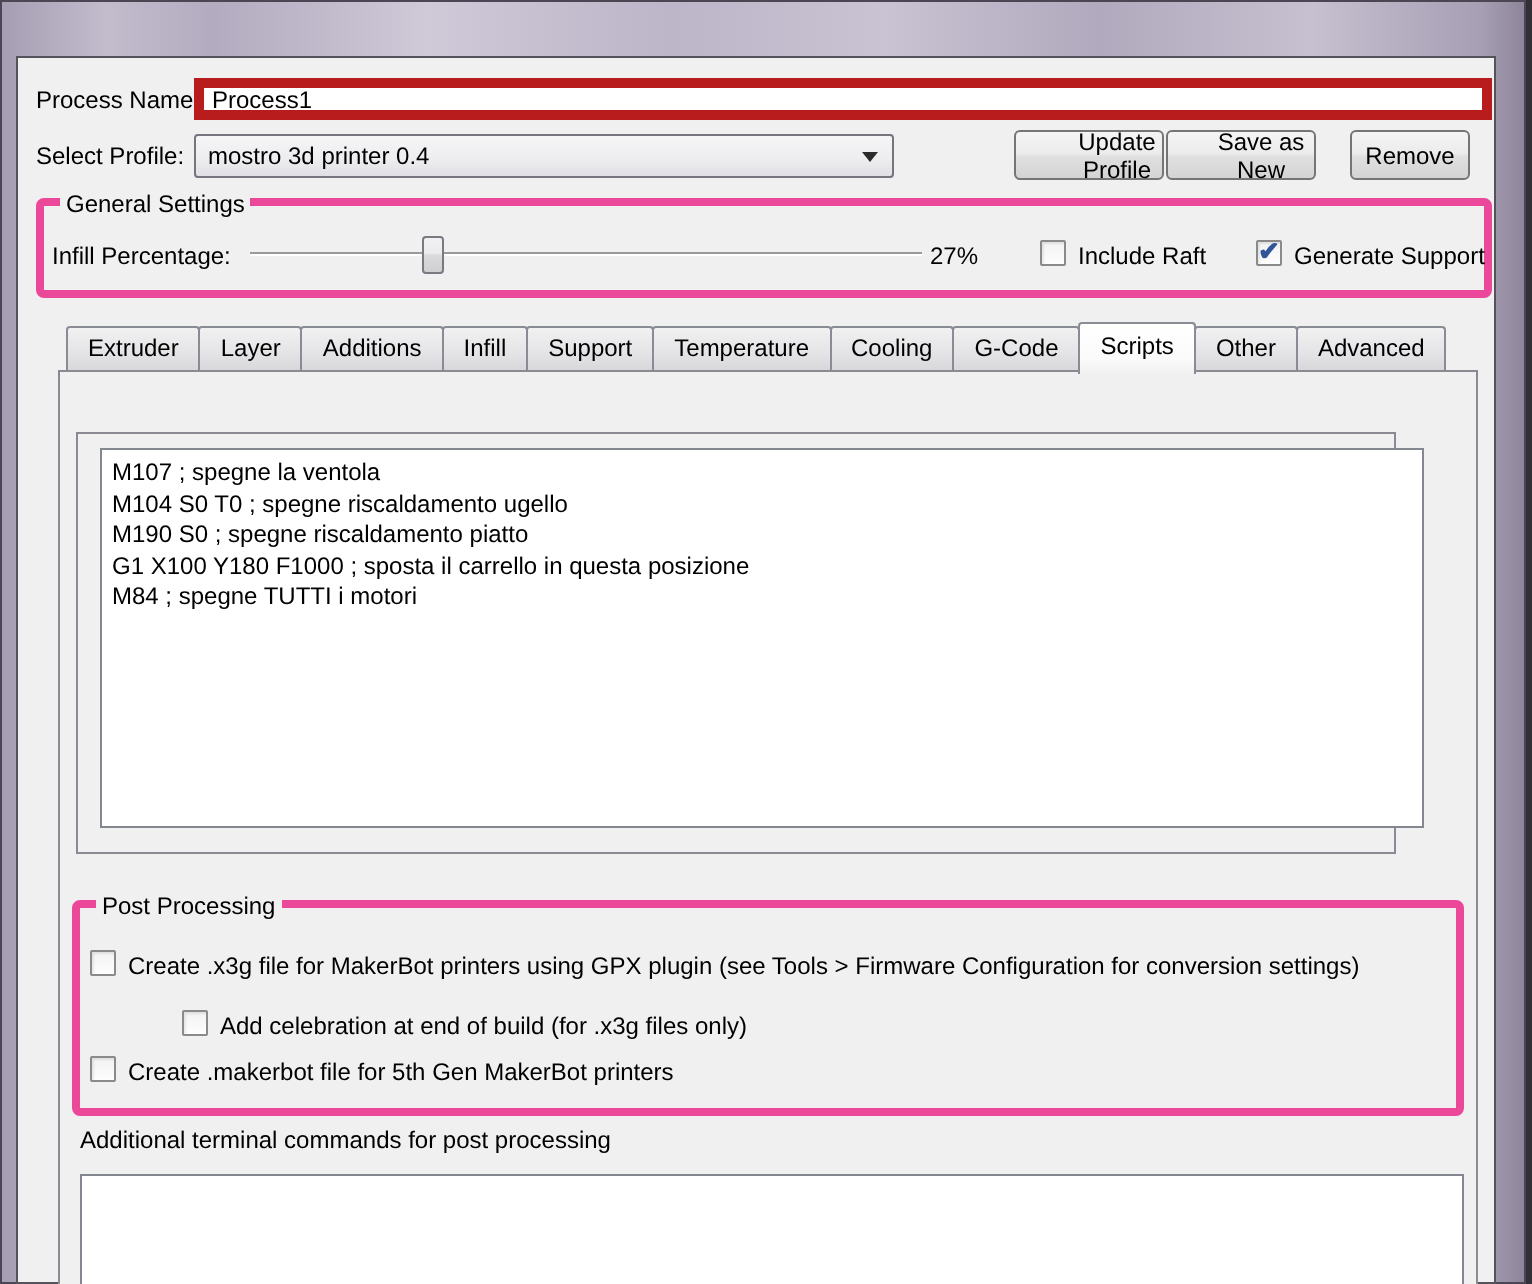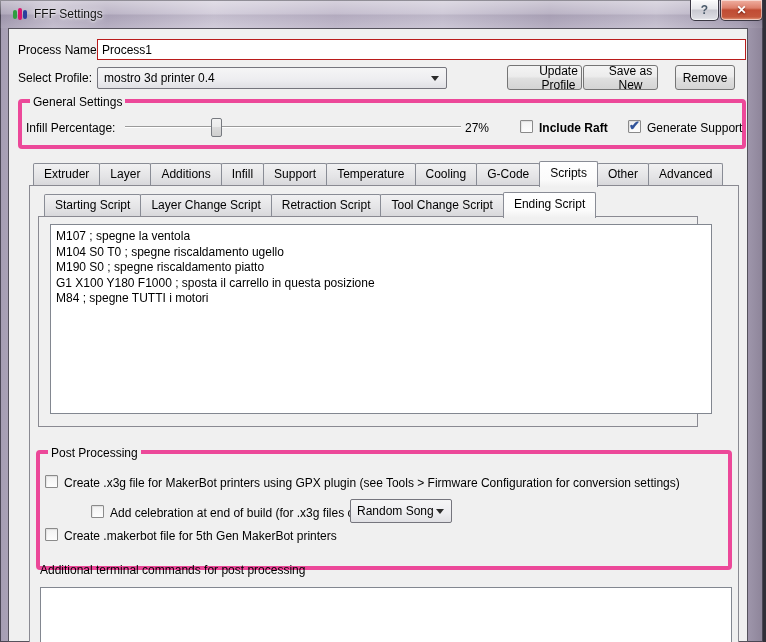--- a/index.html
+++ b/index.html
@@ -42,21 +42,21 @@
     color: #fff; font-weight: bold; font-size: 12px;
     text-shadow: 0 1px 2px rgba(90,10,0,.8);
   }
   
   .client {
     position: absolute; left: 8px; top: 28px; width: 740px; height: 614px;
     background: #f0f0f0; border: 1px solid #55525c;
   }
   .lbl { position: absolute; white-space: nowrap; }
   .textbox {
-    position: absolute; border: 1px solid #b91c1c; background: #fff;
+    position: absolute; border: 5px solid #b91c1c; background: #fff;
     font: 12px "Liberation Sans", sans-serif; padding: 0 4px;
   }
   .btn {
     position: absolute; height: 25px;
     border: 1px solid #757575; border-radius: 3px;
     background: linear-gradient(180deg,#f4f4f4,#ececec 45%,#dfdfdf 55%,#d4d4d4);
     font: 12px "Liberation Sans", sans-serif; text-align: center;
     display: flex; align-items: center; justify-content: center; cursor: default;
   }
   .combo {
@@ -113,34 +113,20 @@
     position: absolute; border: 1px solid #828790; background: #fff;
     font: 12px/1.3 "Liberation Sans", sans-serif; padding: 4px 5px;
     resize: none; outline: none; white-space: pre; overflow: auto;
   }
 </style>
 </head>
 <body>
 
 <div class="window">
 
-  <div class="titlebar">
-    <svg class="app-icon" viewBox="0 0 16 16">
-      <rect x="1" y="4" width="4" height="9" rx="2" fill="#2f9e3f"></rect>
-      <rect x="6" y="2" width="4" height="12" rx="2" fill="#d6176e"></rect>
-      <rect x="11" y="4" width="4" height="9" rx="2" fill="#2b3f9e"></rect>
-    </svg>
-    <span class="title-text">FFF Settings</span>
-    <div class="caption-btn help-btn">
-      <span>?</span>
-    </div>
-    <div class="caption-btn close-btn">
-      <span>✕</span>
-    </div>
-  </div>
 
   <div class="client">
 
     <span class="lbl" style="left:9px; top:14px;">Process Name:</span>
     <input class="textbox" style="left: 88px; top: 10px; width: 649px; height: 21px;" value="Process1">
 
     <span class="lbl" style="left:9px; top:42px;">Select Profile:</span>
     <div class="combo" style="left:88px; top:38px; width:350px; height:22px;">
       <span>mostro 3d printer 0.4</span>
       <span class="arrow"></span>
@@ -152,66 +138,55 @@
     <div class="groupbox" style="left:9px; top:70px; width:728px; height:50px;">
       <span class="legend">General Settings</span>
     </div>
     <span class="lbl" style="left:17px; top:92px;">Infill Percentage:</span>
     <div class="slider" style="left:116px; top:89px; width:336px;">
       <div class="track"></div>
       <div class="handle" style="left: 27%;"></div>
     </div>
     <span class="lbl" style="left:456px; top:92px;">27%</span>
     <span class="checkbox" style="left:511px; top:91px;"></span>
-    <span class="lbl" style="left:530px; top:92px;font-weight:bold;">Include Raft</span>
+    <span class="lbl" style="left:530px; top:92px;">Include Raft</span>
     <span class="checkbox checked" style="left:619px; top:91px;"></span>
     <span class="lbl" style="left:638px; top:92px;">Generate Support</span>
 
     <div class="tabbar" style="left:24px; top:132px;">
       <div class="tab">Extruder</div>
       <div class="tab">Layer</div>
       <div class="tab">Additions</div>
       <div class="tab">Infill</div>
       <div class="tab">Support</div>
       <div class="tab">Temperature</div>
       <div class="tab">Cooling</div>
       <div class="tab">G-Code</div>
       <div class="tab active">Scripts</div>
       <div class="tab">Other</div>
       <div class="tab">Advanced</div>
     </div>
 
     <div class="pane" style="left:20px; top:156px; width:710px; height:458px;">
 
-      <div class="tabbar" style="left:14px; top:6px;">
-        <div class="tab">Starting Script</div>
-        <div class="tab">Layer Change Script</div>
-        <div class="tab">Retraction Script</div>
-        <div class="tab">Tool Change Script</div>
-        <div class="tab active">Ending Script</div>
-      </div>
 
       <div class="pane" style="left:8px; top:30px; width:660px; height:211px;">
         <textarea class="script" style="left: 11px; top: 7px; width: 662px; height: 190px;" spellcheck="false">M107 ; spegne la ventola
 M104 S0 T0 ; spegne riscaldamento ugello
 M190 S0 ; spegne riscaldamento piatto
 G1 X100 Y180 F1000 ; sposta il carrello in questa posizione
 M84 ; spegne TUTTI i motori</textarea>
       </div>
 
-      <div class="groupbox" style="left:6px; top:264px; width:696px; height:120px;">
+      <div class="groupbox" style="left:6px; top:264px; width:696px; height:108px;">
         <span class="legend">Post Processing</span>
         <span class="checkbox" style="left:5px; top:21px;"></span>
         <span class="lbl" style="left:24px; top:22px;">Create .x3g file for MakerBot printers using GPX plugin (see Tools &gt; Firmware Configuration for conversion settings)</span>
         <span class="checkbox" style="left:51px; top:51px;"></span>
         <span class="lbl" style="left:70px; top:52px;">Add celebration at end of build (for .x3g files only)</span>
-        <div class="combo" style="left:310px; top:45px; width:102px; height:24px;">
-          <span>Random Song</span>
-          <span class="arrow"></span>
-        </div>
         <span class="checkbox" style="left:5px; top:74px;"></span>
         <span class="lbl" style="left:24px; top:75px;">Create .makerbot file for 5th Gen MakerBot printers</span>
       </div>
 
       <span class="lbl" style="left:10px; top:377px;">Additional terminal commands for post processing</span>
       <textarea class="script" style="left: 10px; top: 401px; width: 692px; height: 80px;" spellcheck="false"></textarea>
     </div>
 
   </div>
 </div>

